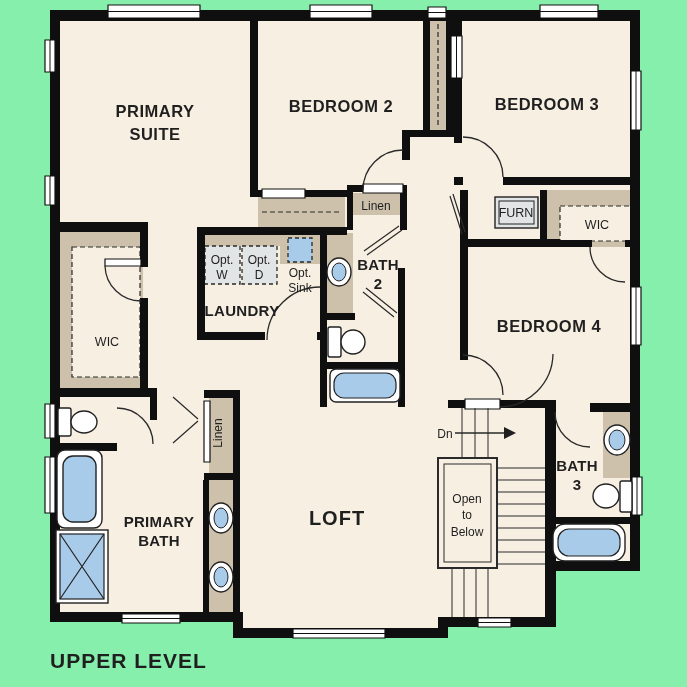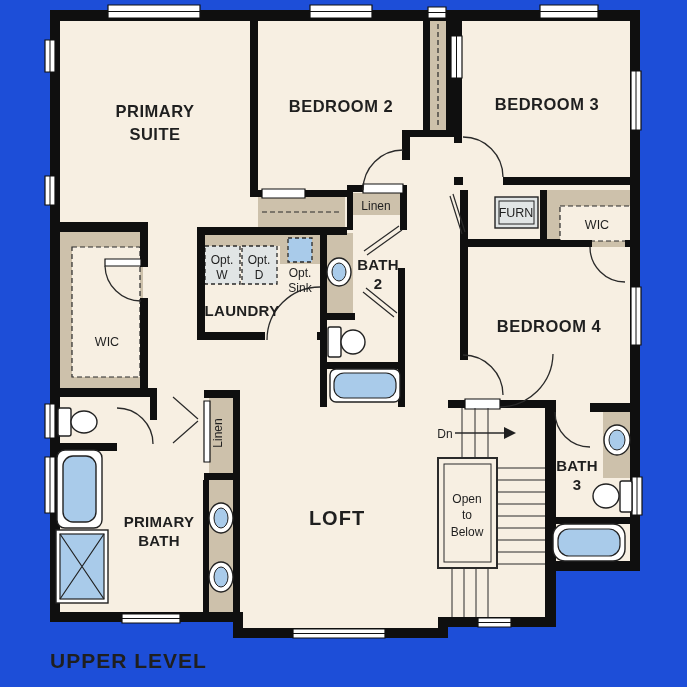--- a/index.html
+++ b/index.html
@@ -1,16 +1,16 @@
 <!DOCTYPE html>
 <html><head>
 <meta charset="utf-8">
 <style>
   html,body{margin:0;padding:0;background:#ffffff;}
-  .page{position:relative;width:687px;height:687px;background:#1d4ed8;overflow:hidden;
+  .page{position:relative;width:687px;height:687px;background:#86efac;overflow:hidden;
         font-family:"Liberation Sans", sans-serif;}
   svg{display:block;}
   text{fill:#1f1f1f;}
   .room-label{font-size:16.5px;font-weight:bold;letter-spacing:.5px;}
   .room-label-sm{font-size:15px;font-weight:bold;letter-spacing:.3px;}
   .loft-label{font-size:20px;font-weight:bold;letter-spacing:1px;}
   .small-label{font-size:12.5px;}
   .tiny-label{font-size:12px;}
   .title-label{font-size:21px;font-weight:bold;letter-spacing:1px;}
   .mid{text-anchor:middle;}

